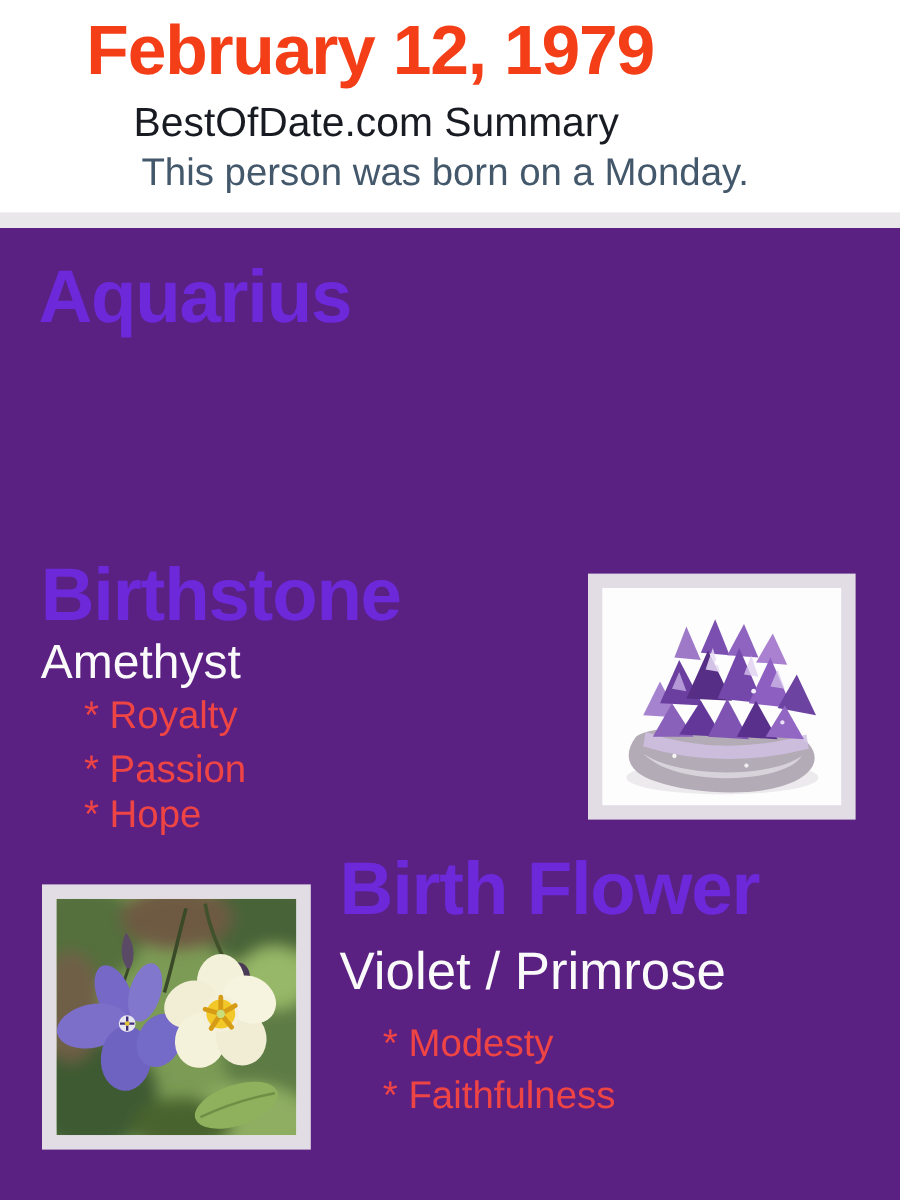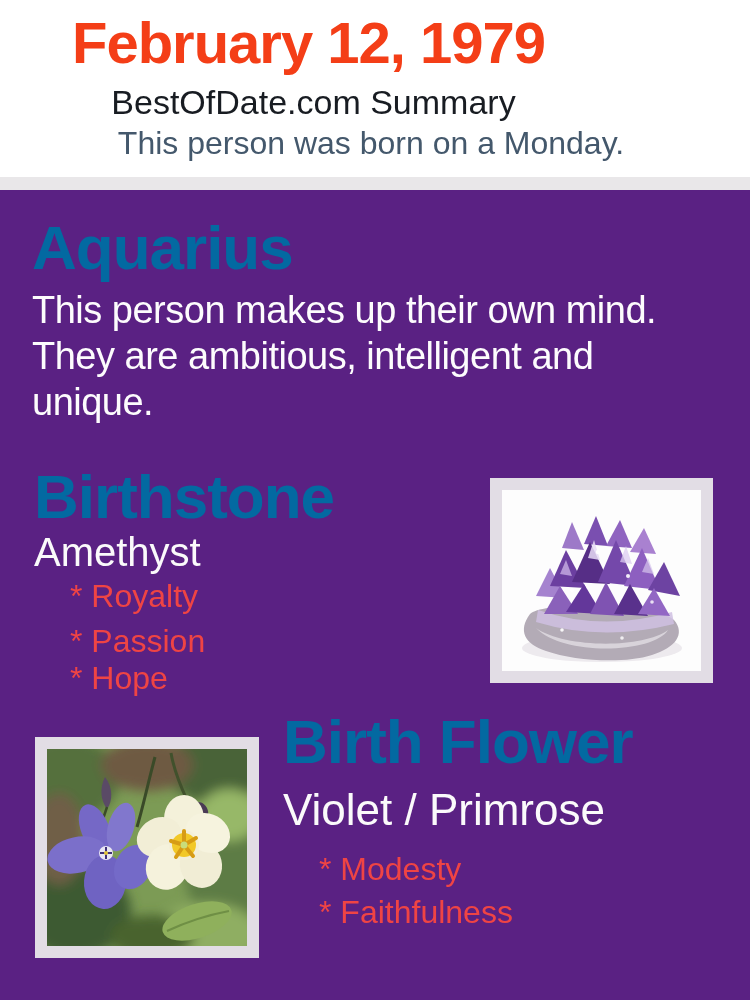--- a/index.html
+++ b/index.html
@@ -37,21 +37,21 @@
   }
   
   .purple-bg{
     left:0;top:190px;width:750px;height:810px;
     background:#5a2183;
   }
   .h-big{
     font-weight:700;
     font-size:62px;line-height:68px;
     letter-spacing:-1px;
-    color:#0369a1;
+    color:#6d28d9;
     white-space:nowrap;
   }
   .zodiac-name{left:32px;top:214px;}
   .zodiac-desc{
     left:32px;top:287px;width:662px;
     font-size:38px;line-height:46px;
     letter-spacing:-0.5px;
     color:#fdfcfd;
   }
   .birthstone-title{left:34px;top:463px;}
@@ -96,21 +96,20 @@
 <div class="page">
 
   <div class="abs header-date">February 12, 1979</div>
   <div class="abs header-subtitle">BestOfDate.com Summary</div>
   <div class="abs header-born">This person was born on a Monday.</div>
   <div class="abs divider"></div>
 
   <div class="abs purple-bg"></div>
 
   <div class="abs h-big zodiac-name">Aquarius</div>
-  <div class="abs zodiac-desc">This person makes up their own mind. They are ambitious, intelligent and unique.</div>
 
   <div class="abs h-big birthstone-title">Birthstone</div>
   <div class="abs stone-name">Amethyst</div>
   <div class="abs trait trait-royalty">* Royalty</div>
   <div class="abs trait trait-passion">* Passion</div>
   <div class="abs trait trait-hope">* Hope</div>
 
   <div class="abs img-frame frame-stone">
     <div class="img-inner">
       <svg viewBox="0 0 199 181">

